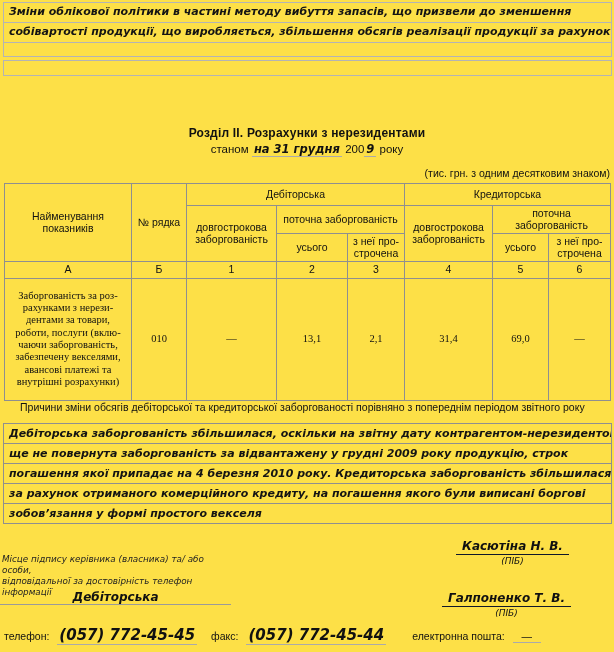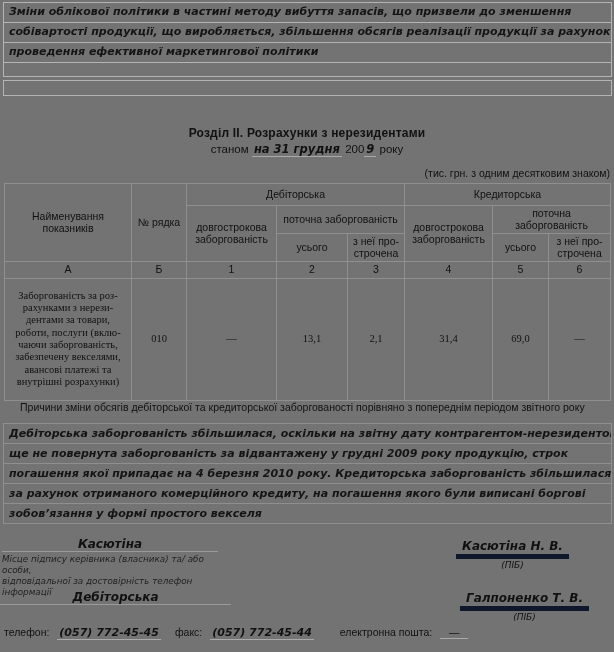--- a/index.html
+++ b/index.html
@@ -1,18 +1,18 @@
 <!DOCTYPE html>
 <html><head>
 <meta charset="utf-8">
 <style>
   * { margin:0; padding:0; box-sizing:border-box; }
   html,body { background:#fff; }
   .page {
-    position:relative; width:614px; height:652px; background:#737373;
+    position:relative; width:614px; height:652px; background:#fde047;
     font-family:"Liberation Sans", sans-serif; color:#111; overflow:hidden;
   }
   
   .fillbox { position:absolute; left:3px; top:3px; width:609px; }
   .fillrow {
     border:1px solid #b4b4b4; margin-top:-1px; height:21px;
     padding:2px 5px 0 5px;
     font:italic bold 11px "DejaVu Sans", sans-serif; color:#141414;
     white-space:nowrap; overflow:hidden;
   }
@@ -59,41 +59,40 @@
     position:absolute; border-bottom:1px solid #9a9a9a; text-align:center;
     font:italic bold 12px "DejaVu Sans", sans-serif;
   }
   .sig-note {
     position:absolute; font:italic 8.8px/1.25 "DejaVu Sans", sans-serif; color:#222;
   }
   .sig-name {
     position:absolute; text-align:center;
     font:italic bold 12px "DejaVu Sans", sans-serif;
   }
-  .sig-name .nm { border-bottom:5px solid #0f172a; padding:0 6px 1px 6px; display:inline-block; }
+  .sig-name .nm { border-bottom:1px solid #0f172a; padding:0 6px 1px 6px; display:inline-block; }
   .sig-name .pib { font:italic 9px "DejaVu Sans", sans-serif; font-weight:normal; margin-top:1px; }
   
   .contacts {
     position:absolute; left:4px; top:626px; width:606px;
     font:10.5px "Liberation Sans", sans-serif;
     display:flex; align-items:baseline;
   }
-  .contacts .hand { font-size:11px; }
+  .contacts .hand { font-size:15px; }
   .contacts .gap-s { width:8px; } .contacts .gap-m { width:14px; } .contacts .gap-l { width:26px; }
   .email-dash { display:inline-block; min-width:28px; text-align:center; }
 </style>
 </head>
 <body>
 
 <div class="page">
 
   <div class="fillbox">
     <div class="fillrow">Зміни облікової політики в частині методу вибуття запасів, що призвели до зменшення</div>
     <div class="fillrow">собівартості продукції, що виробляється, збільшення обсягів реалізації продукції за рахунок</div>
-    <div class="fillrow">проведення ефективної маркетингової політики</div>
     <div class="fillrow short"></div>
     <div class="fillrow last"></div>
   </div>
 
   <div class="title-block">
     <div class="title">Розділ II. Розрахунки з нерезидентами</div>
     <div class="subtitle">
       <span>станом</span>
       <span class="hand u">на 31 грудня</span>
       <span>200</span><span class="hand u">9</span>
@@ -167,32 +166,31 @@
 
   <div class="reasons-caption">Причини зміни обсягів дебіторської та кредиторської заборгованості порівняно з попереднім періодом звітного року</div>
   <div class="reasonsbox">
     <div class="reasonrow">Дебіторська заборгованість збільшилася, оскільки на звітну дату контрагентом-нерезидентом «TES»</div>
     <div class="reasonrow">ще не повернута заборгованість за відвантажену у грудні 2009 року продукцію, строк</div>
     <div class="reasonrow">погашення якої припадає на 4 березня 2010 року. Кредиторська заборгованість збільшилася</div>
     <div class="reasonrow">за рахунок отриманого комерційного кредиту, на погашення якого були виписані боргові</div>
     <div class="reasonrow">зобов’язання у формі простого векселя</div>
   </div>
 
-  <div class="sig-line" style="left:2px; top:537px; width:216px; height:15px;">Касютіна</div>
   <div class="sig-note" style="left:2px; top:554px; width:230px;">
     <div>Місце підпису керівника (власника) та/ або особи,</div>
     <div>відповідальної за достовірність телефон інформації</div>
   </div>
   <div class="sig-name" style="left:430px; top:539px; width:165px;">
     <span class="nm">Касютіна Н. В.</span>
     <div class="pib">(ПІБ)</div>
   </div>
 
   <div class="sig-line" style="left:0px; top:590px; width:231px; height:15px;">Дебіторська</div>
-  <div class="sig-name" style="left:442px; top:591px; width:165px;">
+  <div class="sig-name" style="left:424px; top:591px; width:165px;">
     <span class="nm">Галпоненко Т. В.</span>
     <div class="pib">(ПІБ)</div>
   </div>
 
   <div class="contacts">
     <span>телефон:</span>
     <span class="gap-s"></span>
     <span class="hand u">(057) 772-45-45</span>
     <span class="gap-m"></span>
     <span>факс:</span>

